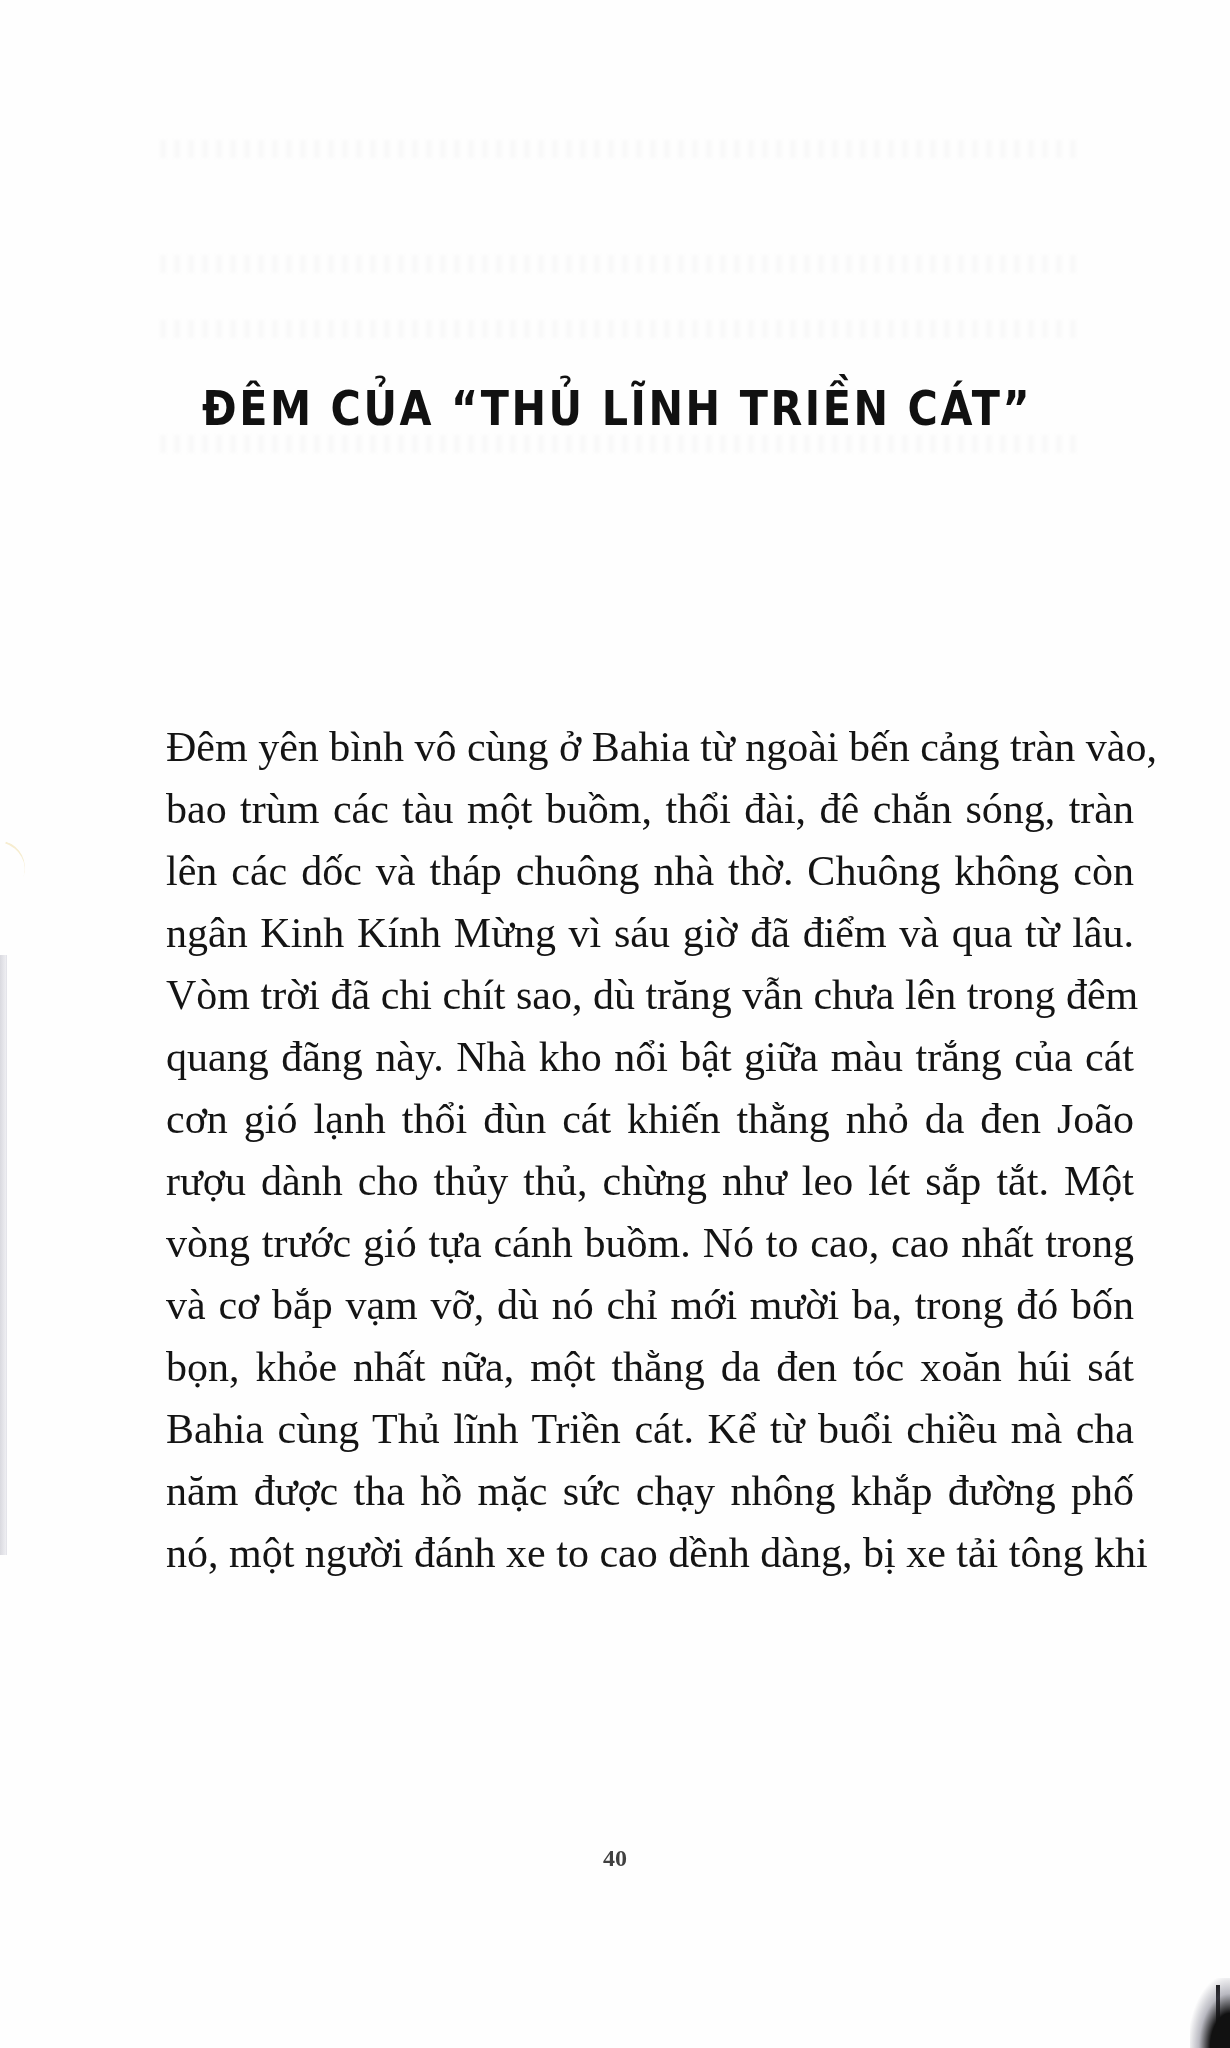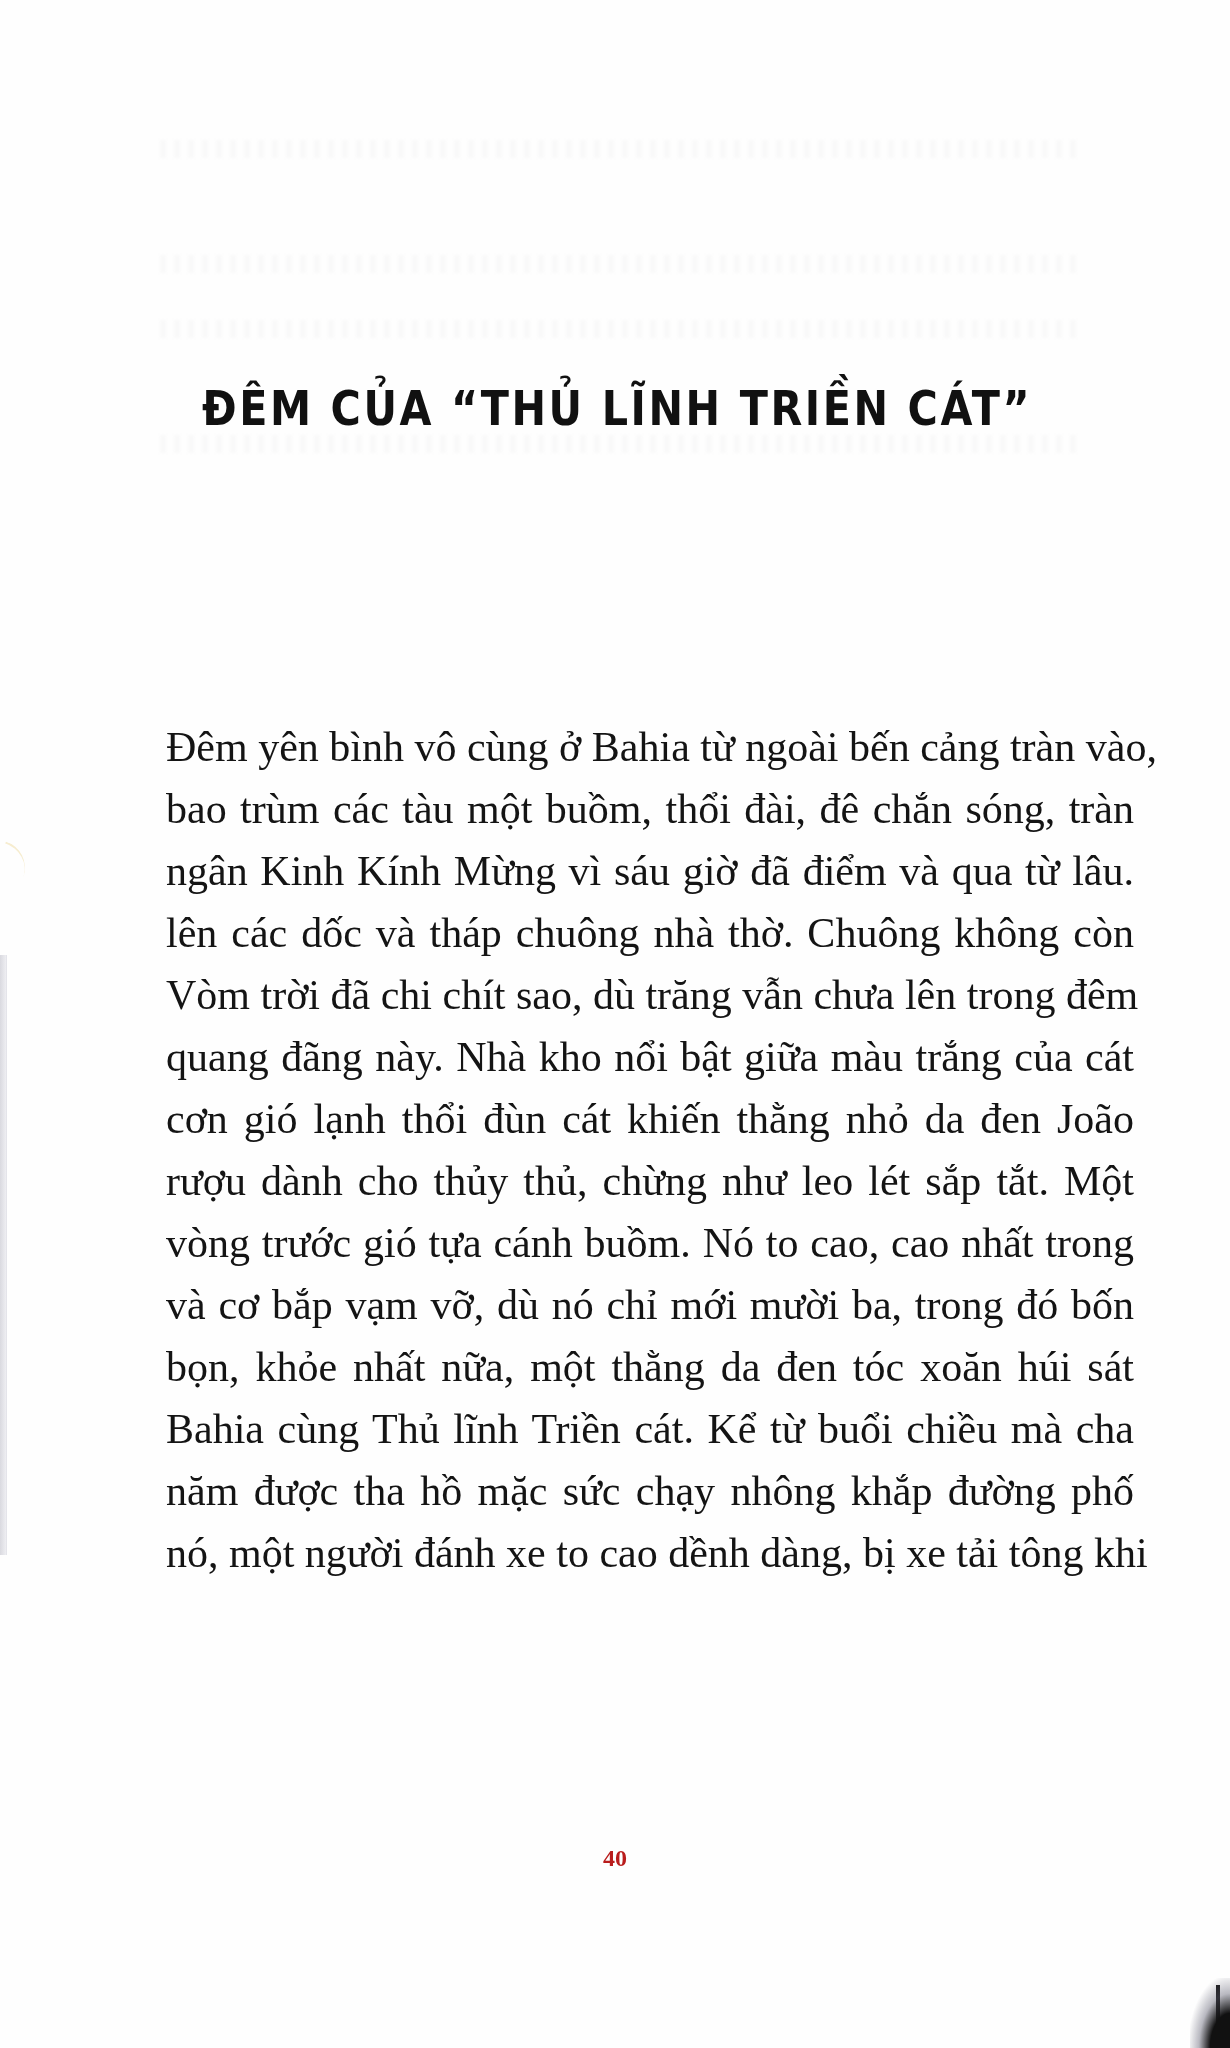--- a/index.html
+++ b/index.html
@@ -91,43 +91,43 @@
     }
     .page-number {
       position: absolute;
       top: 1845px;
       left: 0;
       width: 1230px;
       text-align: center;
       font-family: "Liberation Serif", serif;
       font-weight: bold;
       font-size: 24px;
-      color: #b91c1c;
+      color: #404040;
     }
   </style>
 </head>
 <body>
 
 <div>
   <div class="faint-bleed" style="top:140px;"></div>
   <div class="faint-bleed" style="top:255px;"></div>
   <div class="faint-bleed" style="top:320px;"></div>
   <div class="faint-bleed" style="top:435px;"></div>
   <div class="left-edge-curl"></div>
   <div class="left-edge"></div>
   <div class="corner-line"></div>
   <div class="corner-shadow"></div>
 
   <h1 class="chapter-title">ĐÊM CỦA “THỦ LĨNH TRIỀN CÁT”</h1>
 
   <div class="body-text">
     <span class="line">Đêm yên bình vô cùng ở Bahia từ ngoài bến cảng tràn vào,</span>
     <span class="line">bao trùm các tàu một buồm, thổi đài, đê chắn sóng, tràn</span>
+    <span class="line">lên các dốc và tháp chuông nhà thờ. Chuông không còn</span>
     <span class="line">ngân Kinh Kính Mừng vì sáu giờ đã điểm và qua từ lâu.</span>
-    <span class="line">lên các dốc và tháp chuông nhà thờ. Chuông không còn</span>
     <span class="line">Vòm trời đã chi chít sao, dù trăng vẫn chưa lên trong đêm</span>
     <span class="line">quang đãng này. Nhà kho nổi bật giữa màu trắng của cát</span>
     <span class="line">cơn gió lạnh thổi đùn cát khiến thằng nhỏ da đen João</span>
     <span class="line">rượu dành cho thủy thủ, chừng như leo lét sắp tắt. Một</span>
     <span class="line">vòng trước gió tựa cánh buồm. Nó to cao, cao nhất trong</span>
     <span class="line">và cơ bắp vạm vỡ, dù nó chỉ mới mười ba, trong đó bốn</span>
     <span class="line">bọn, khỏe nhất nữa, một thằng da đen tóc xoăn húi sát</span>
     <span class="line">Bahia cùng Thủ lĩnh Triền cát. Kể từ buổi chiều mà cha</span>
     <span class="line">năm được tha hồ mặc sức chạy nhông khắp đường phố</span>
     <span class="line">nó, một người đánh xe to cao dềnh dàng, bị xe tải tông khi</span>

